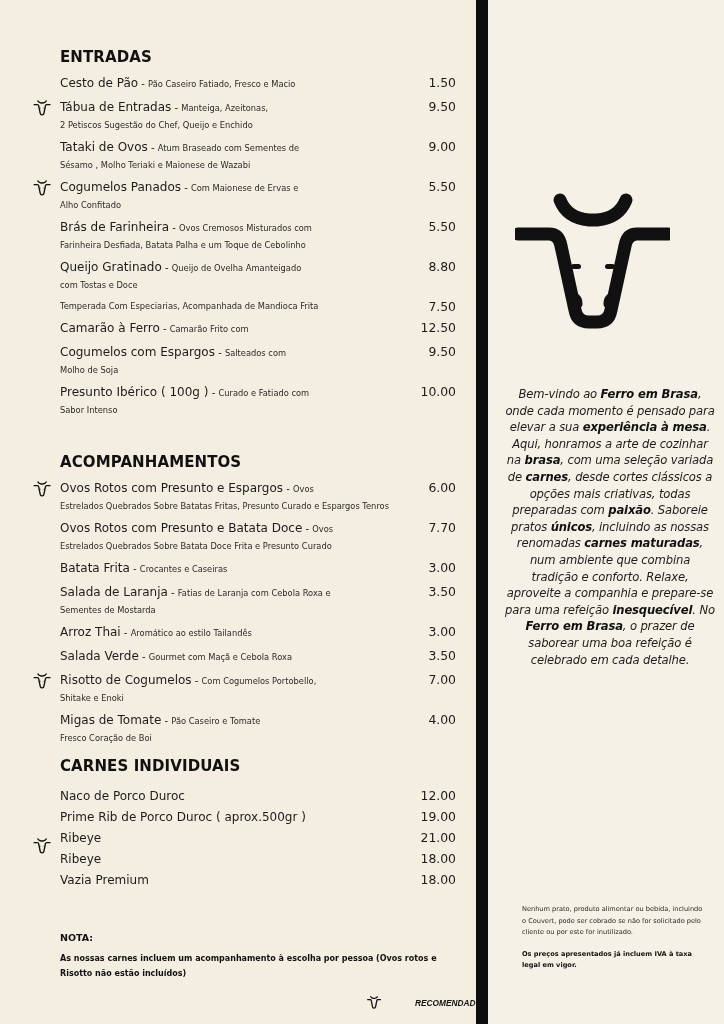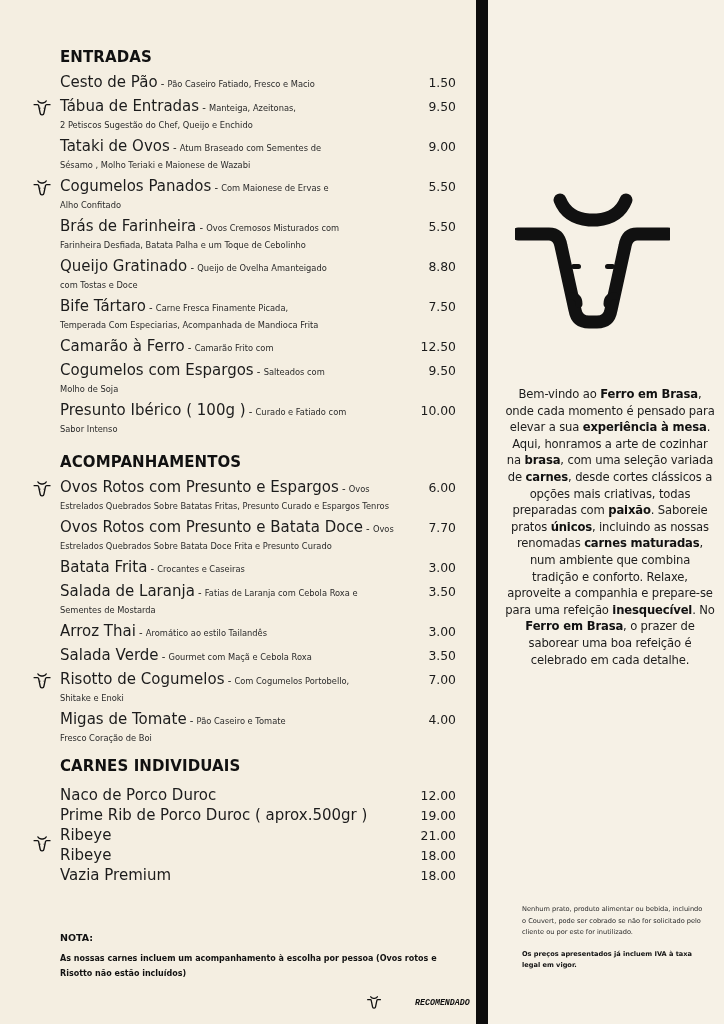--- a/index.html
+++ b/index.html
@@ -24,21 +24,21 @@
     color: #111;
     margin-bottom: 8px;
   }
   .item { position: relative; padding-right: 60px; margin-bottom: 5px; }
   .item-line {
     font-family: "DejaVu Sans", sans-serif;
     font-size: 12.4px;
     line-height: 17px;
     color: #1c1c1c;
   }
-  .item-name { font-size: 15px; }
+  .item-name { font-size: 12px; }
   .item-sep { font-size: 10px; }
   .item-desc { font-size: 8.3px; color: #2a2a2a; }
   .item-desc-cont {
     font-family: "DejaVu Sans", sans-serif;
     font-size: 8.3px; line-height: 16px; color: #2a2a2a;
   }
   .price {
     position: absolute; right: 0; top: 0;
     font-family: "DejaVu Sans", sans-serif;
     font-size: 12.4px; line-height: 17px; color: #1c1c1c;
@@ -47,29 +47,30 @@
   .rec-icon {
     position: absolute; left: -28px; top: 2px; width: 20px; height: 16px;
   }
   .meat-item { margin-bottom: 3px; }
 
   .nota { position: absolute; left: 60px; top: 932px; width: 400px; }
   .nota-title { font-family: "DejaVu Sans", sans-serif; font-weight: bold; font-size: 9.5px; margin-bottom: 8px; color: #111; }
   .nota-text { font-family: "DejaVu Sans", sans-serif; font-weight: bold; font-size: 8px; line-height: 15px; color: #111; }
 
   .recomendado { position: absolute; left: 366px; top: 996px; display: flex; align-items: center; gap: 5px; }
-  .recomendado-label { font-family: Liberation Mono, monospace; font-weight: bold; font-style: italic; font-size: 8.3px; color: #111; padding-left: 28px; }
+  .recomendado-label { font-family: Liberation Sans, sans-serif; font-weight: bold; font-style: italic; font-size: 8.3px; color: #111; padding-left: 28px; }
 
   .bull-logo { position: absolute; left: 515px; top: 190px; width: 155px; height: 140px; }
 
   .intro {
     position: absolute; left: 505px; top: 386px; width: 210px;
     font-family: "DejaVu Sans", sans-serif;
     font-size: 11.6px; line-height: 16.6px; text-align: center; color: #1c1c1c;
     letter-spacing: -0.15px;
+    font-style: italic;
   }
   .intro b { font-weight: bold; color: #111; }
 
   .legal { position: absolute; left: 522px; top: 904px; width: 186px; }
   .legal-text { font-family: "DejaVu Sans", sans-serif; font-size: 6.6px; line-height: 11.5px; color: #2a2a2a; margin-bottom: 10px; }
   .legal-bold { font-family: "DejaVu Sans", sans-serif; font-size: 6.6px; line-height: 11.5px; font-weight: bold; color: #111; }
 </style>
 </head>
 <body>
 
@@ -116,21 +117,20 @@
           <div class="item-line"><span class="item-name">Brás de Farinheira</span><span class="item-sep"> - </span><span class="item-desc">Ovos Cremosos Misturados com</span></div>
           <div class="item-desc-cont">Farinheira Desfiada, Batata Palha e um Toque de Cebolinho</div>
           <div class="price">5.50</div>
         </div>
         <div class="item">
           <div class="item-line"><span class="item-name">Queijo Gratinado</span><span class="item-sep"> - </span><span class="item-desc">Queijo de Ovelha Amanteigado</span></div>
           <div class="item-desc-cont">com Tostas e Doce</div>
           <div class="price">8.80</div>
         </div>
         <div class="item">
-          <div class="item-line"><span class="item-name">Bife Tártaro</span><span class="item-sep"> - </span><span class="item-desc">Carne Fresca Finamente Picada,</span></div>
           <div class="item-desc-cont">Temperada Com Especiarias, Acompanhada de Mandioca Frita</div>
           <div class="price">7.50</div>
         </div>
         <div class="item">
           <div class="item-line"><span class="item-name">Camarão à Ferro</span><span class="item-sep"> - </span><span class="item-desc">Camarão Frito com</span></div>
           <div class="price">12.50</div>
         </div>
         <div class="item">
           <div class="item-line"><span class="item-name">Cogumelos com Espargos</span><span class="item-sep"> - </span><span class="item-desc">Salteados com</span></div>
           <div class="item-desc-cont">Molho de Soja</div>

